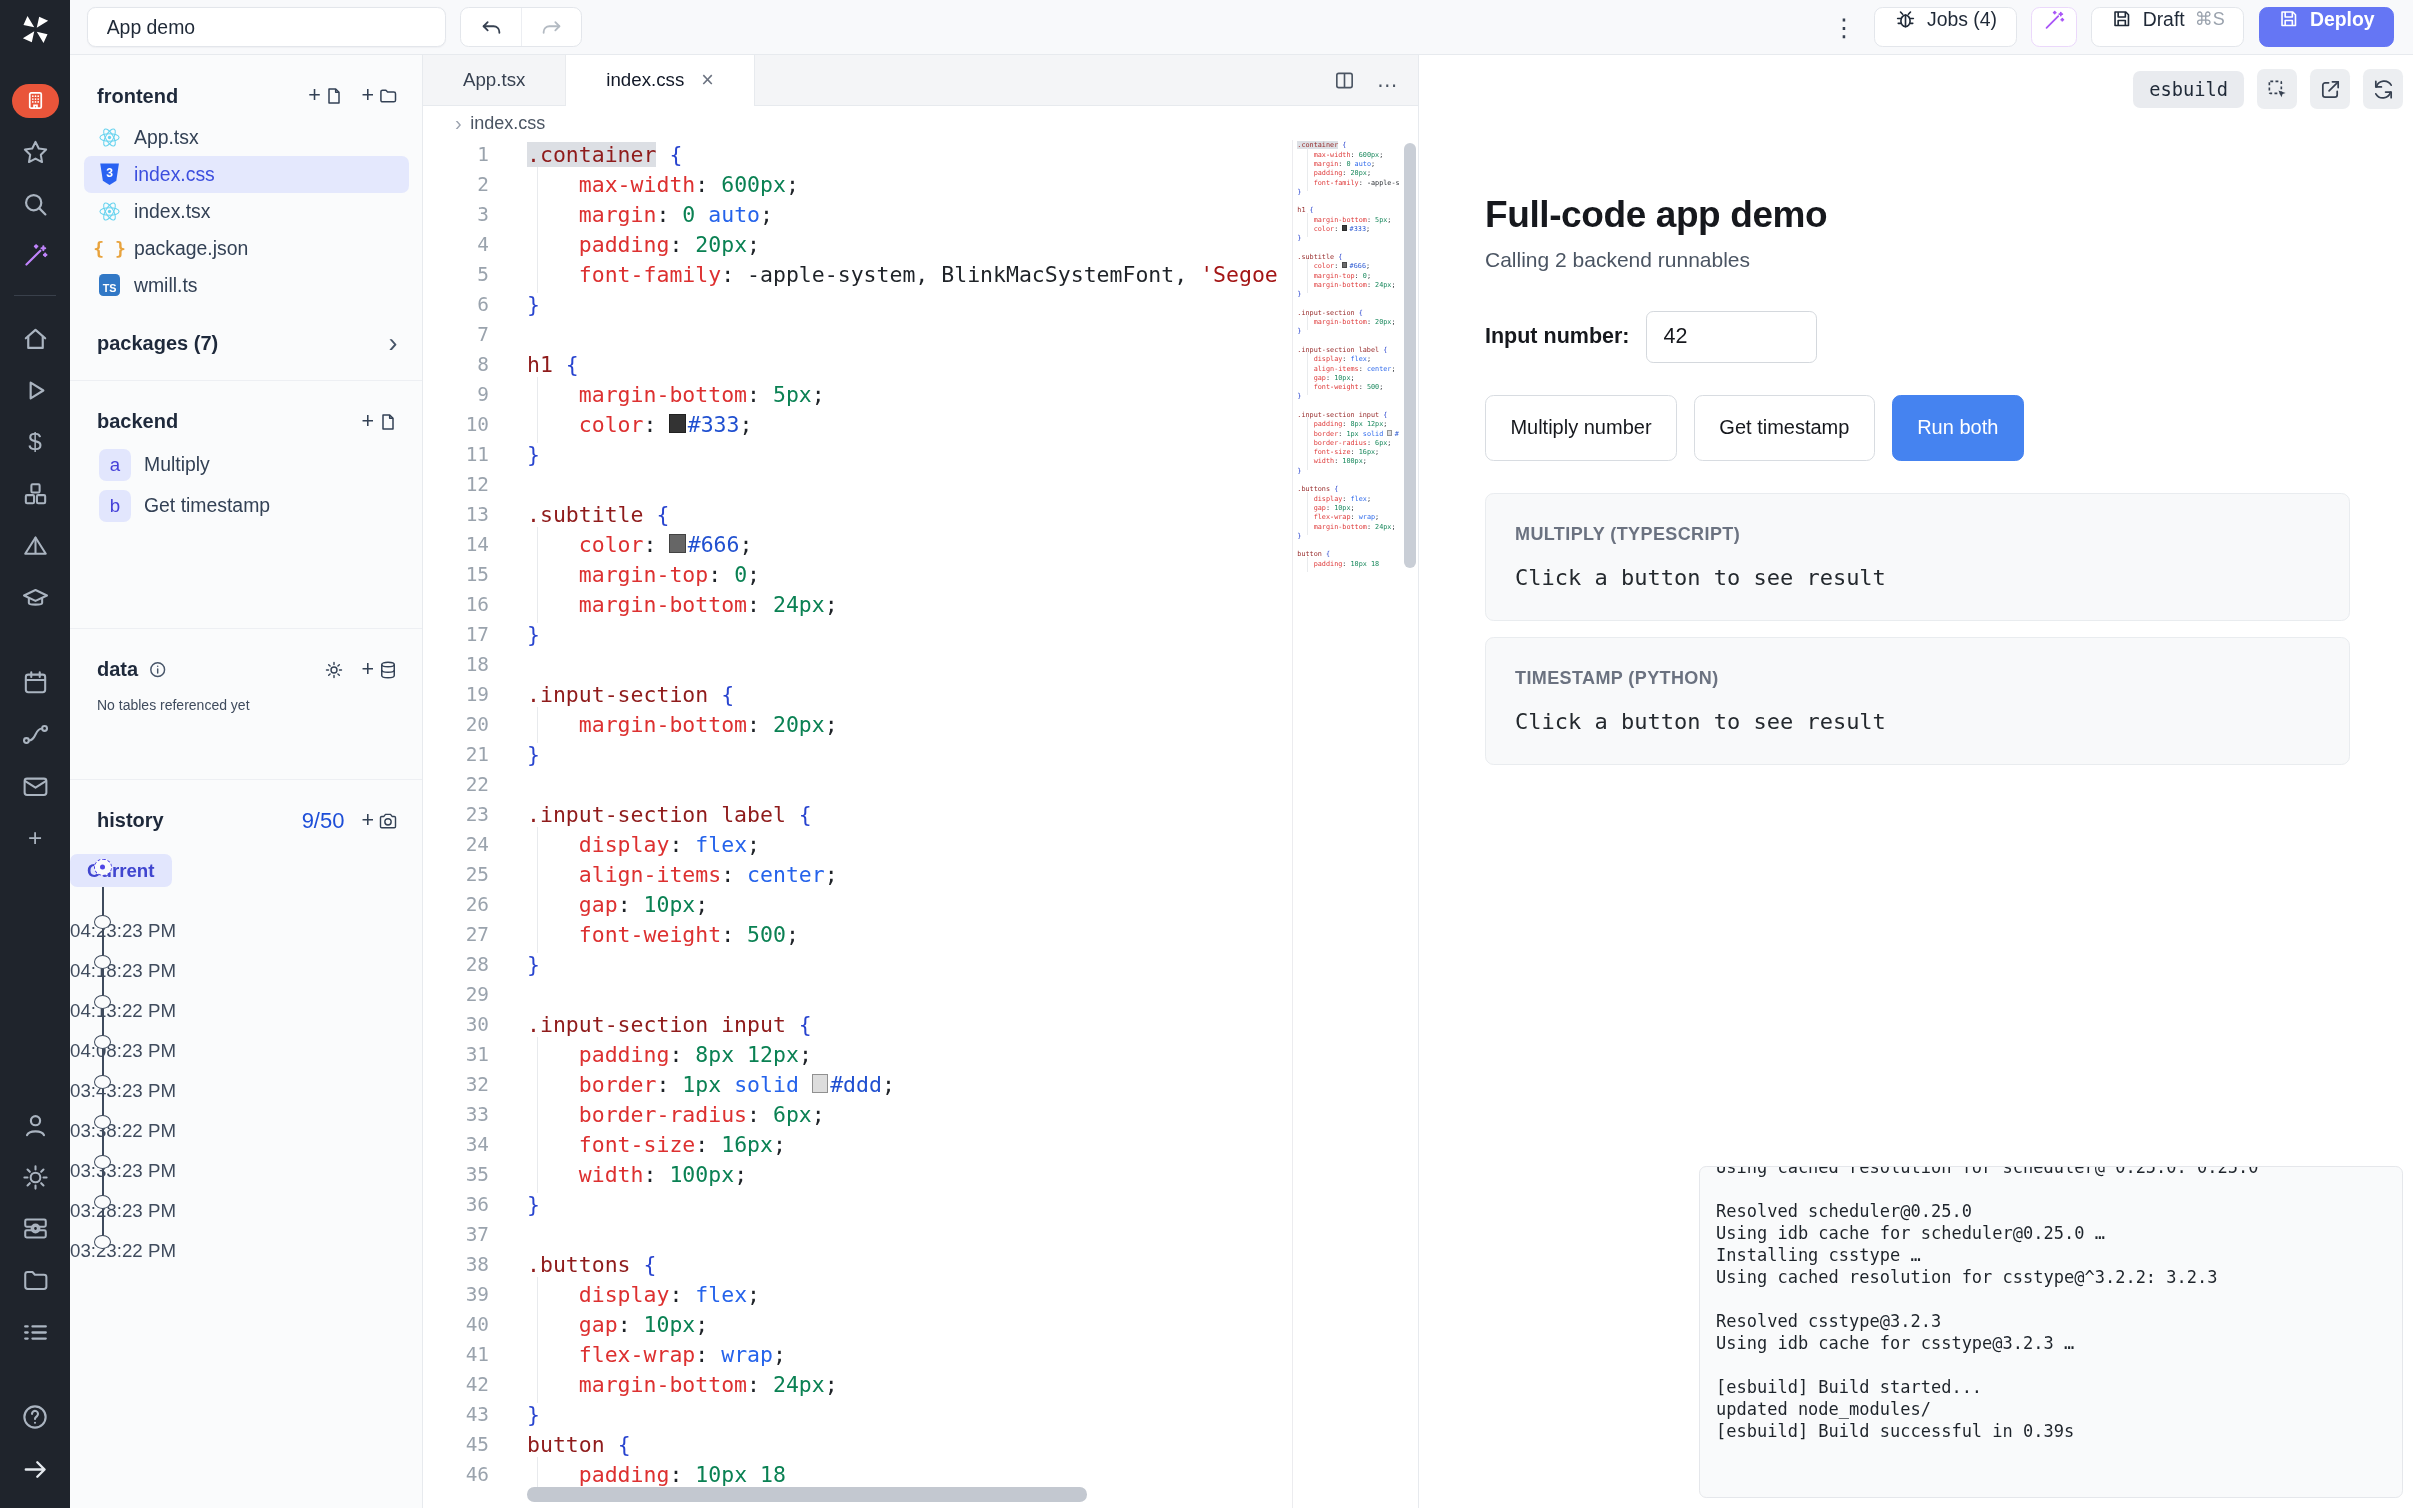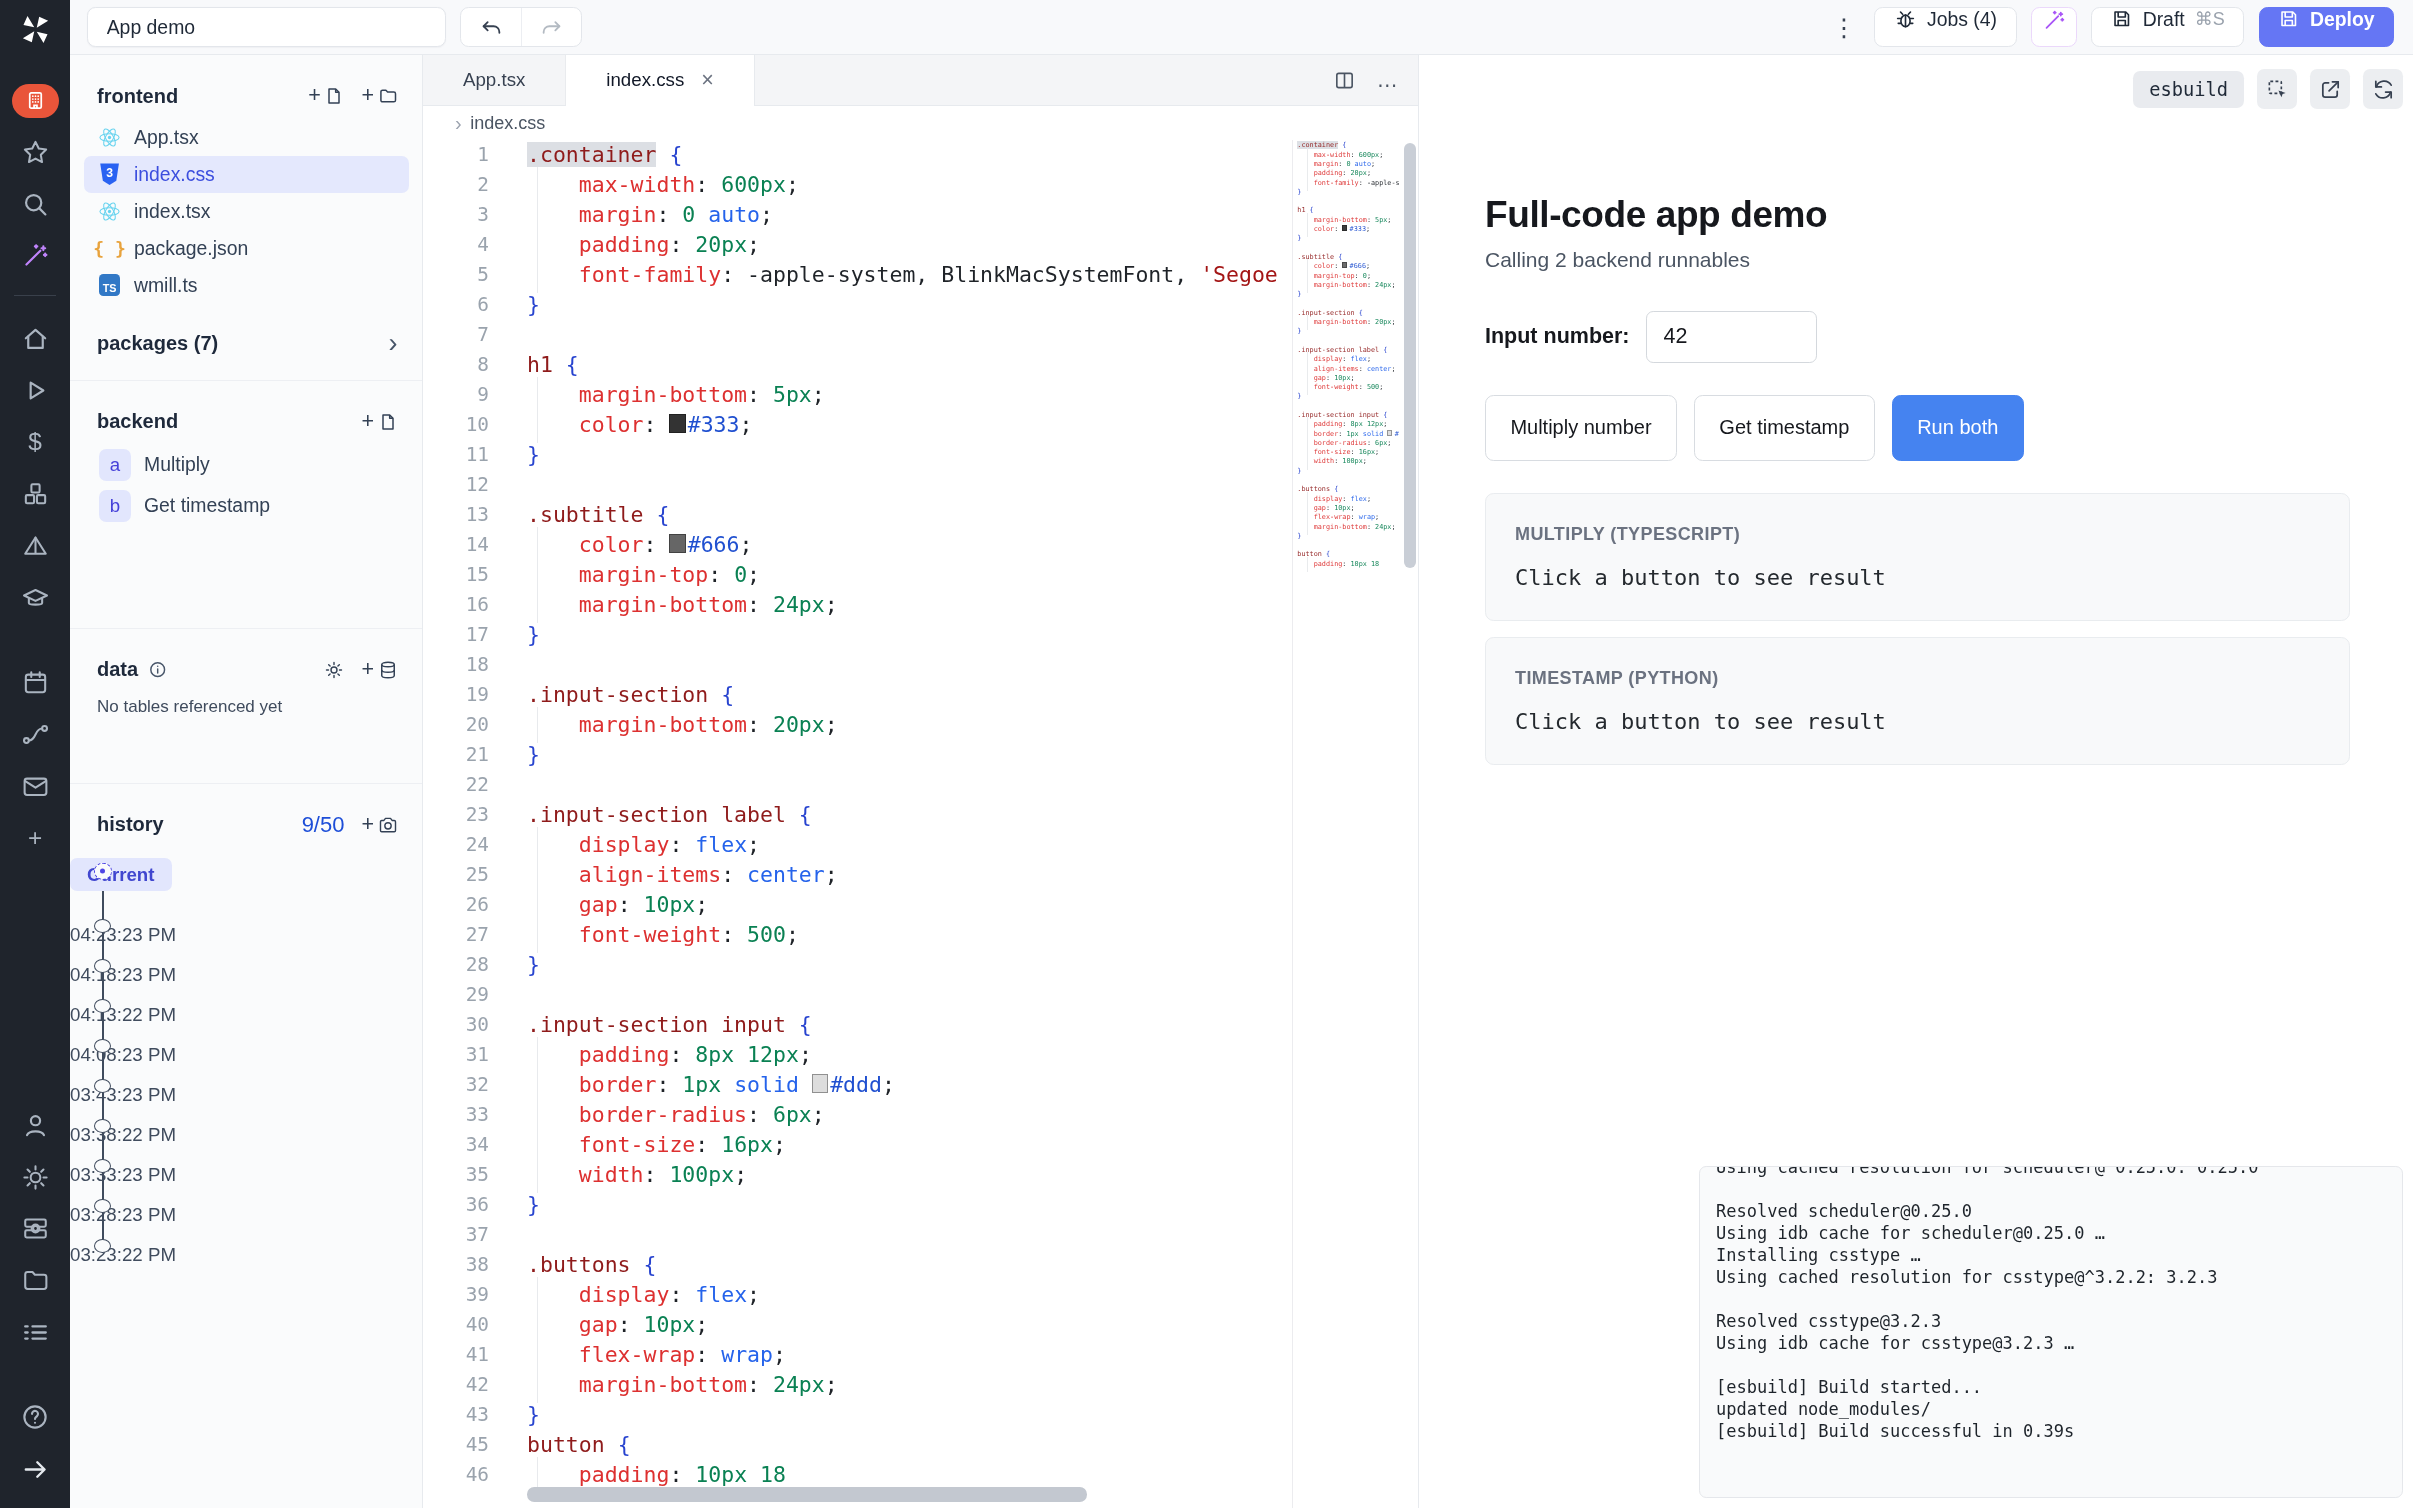--- a/index.html
+++ b/index.html
@@ -43,21 +43,21 @@
   .pairicon .plus { font-size:21.5px; color:#334155; line-height:1; }
   .file-row { display:flex; align-items:center; gap:12.2px; height:37px; margin:0 13px 0 14.4px; padding-left:13px; border-radius:7.2px; cursor:pointer; }
   .file-row.sel { background:#e4e8fd; }
   .file-row.sel .f-label { color:#3c4ede; font-weight:500; }
   .f-ico { width:24.4px; display:flex; justify-content:center; }
   .packages-row { display:flex; align-items:center; height:40px; padding:0 24.4px 0 27px; margin-top:20px; font-size:20px; font-weight:700; color:#1e293b; cursor:pointer; }
   .packages-row .chev { margin-left:auto; font-size:27px; color:#475569; font-weight:400; }
   .x-divider { height:0.7px; background:#edeff3; margin:16px 0 18.7px; }
   .be-row { display:flex; align-items:center; gap:13px; height:41px; padding-left:29px; cursor:pointer; }
   .be-badge { width:32px; height:32px; border-radius:7.2px; background:#e2e6fd; color:#4641d9; display:flex; align-items:center; justify-content:center; font-size:18.7px; }
-  .empty-msg { padding:4.3px 27px 0; font-size:17px; color:#3f4b5d; }
+  .empty-msg { padding:4.3px 27px 0; font-size:14px; color:#3f4b5d; }
   .hist-wrap { position:relative; margin-top:4.3px; }
   .h-line { position:absolute; left:32px; top:21.5px; bottom:20px; width:1.8px; background:#3f4b5d; }
   .h-row { position:relative; display:flex; align-items:flex-end; height:40px; font-size:18.7px; color:#3f4b5d; cursor:pointer; }
   .h-row::before { content:''; position:absolute; left:24px; top:50%; transform:translateY(-50%); width:15px; height:12.2px; border:1.9px solid #3f4b5d; border-radius:50%; background:#fafbfc; z-index:1; }
   .h-row.current::before { border:1.7px dashed #4f46e5; width:16px; height:14.4px; }
   .h-row.current::after { content:''; position:absolute; left:30px; top:50%; transform:translateY(-50%); width:5px; height:5px; border-radius:50%; background:#4f46e5; z-index:2; }
   .cur-pill { background:#e2e6fd; color:#4046cf; font-weight:700; font-size:18.7px; border-radius:7.2px; padding:5.7px 17px; }
 
   
   .editor { width:995px; flex-shrink:0; display:flex; flex-direction:column; background:#fff; min-width:0; }

